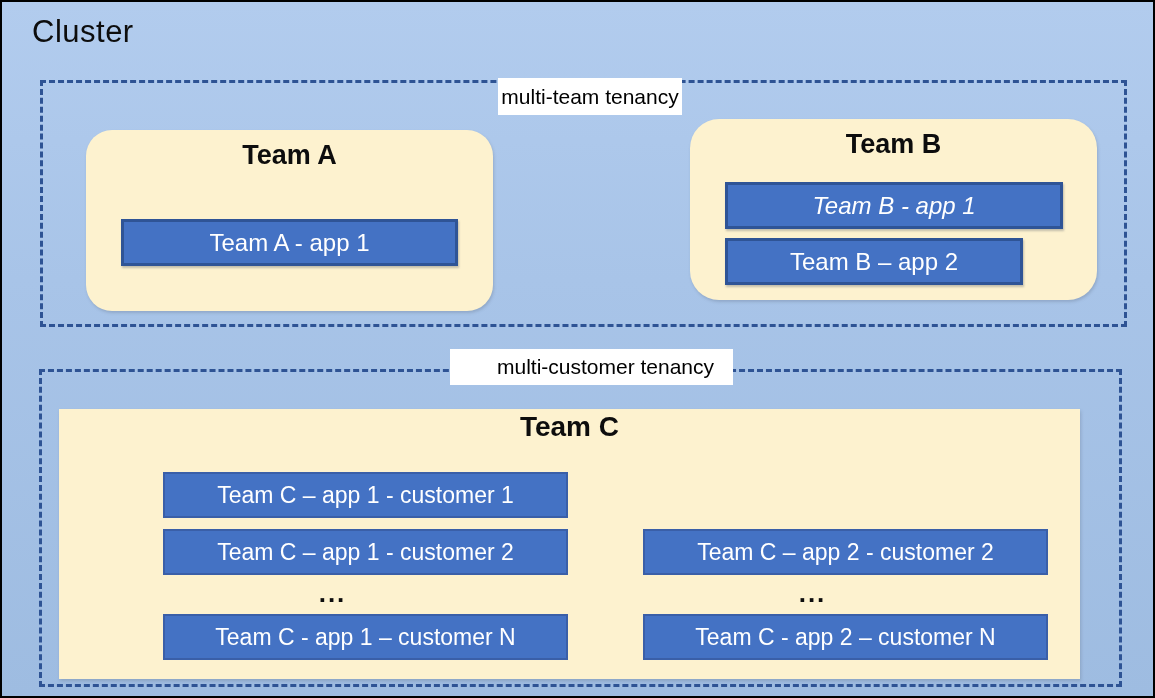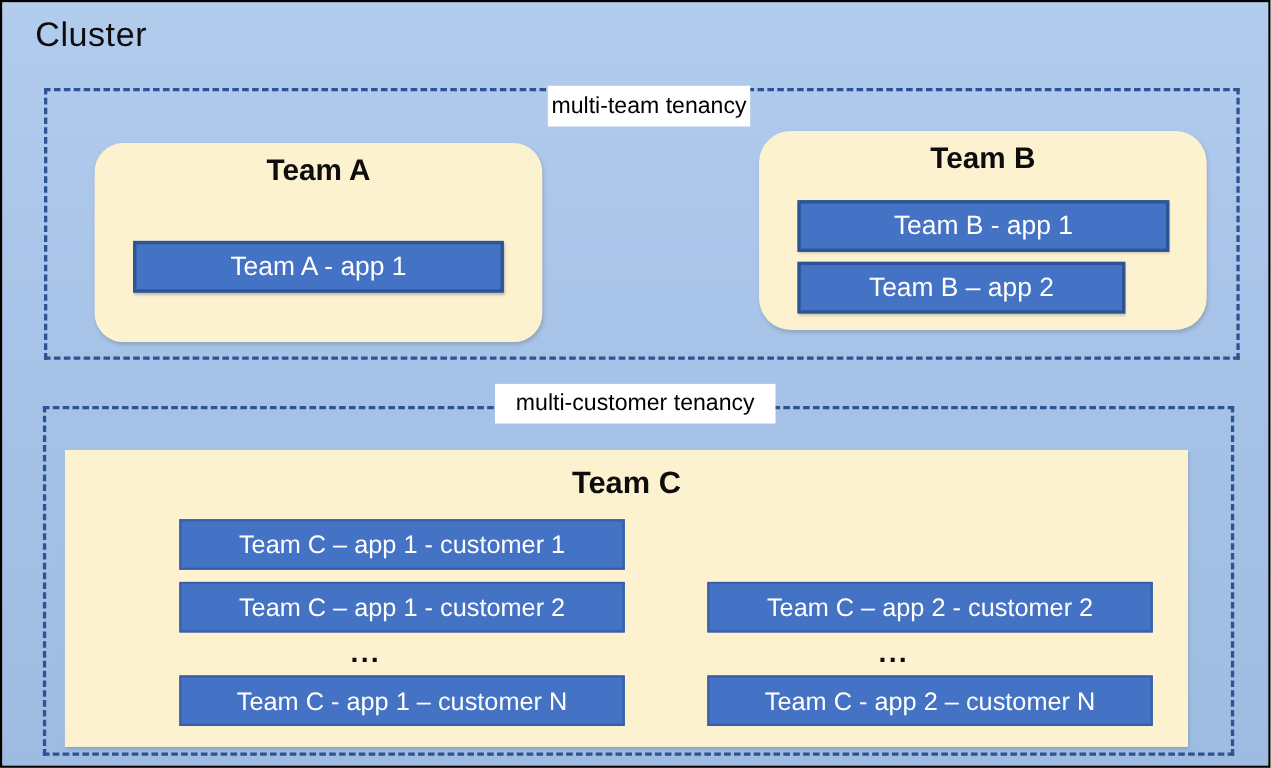--- a/index.html
+++ b/index.html
@@ -32,48 +32,48 @@
   .tenancy-label {
     position: absolute;
     background: #ffffff;
     color: #000000;
     font-size: 21px;
     display: flex; align-items: center; justify-content: center;
     z-index: 5;
     white-space: nowrap;
   }
   .label-multi-team { left: 468px; top: 76px; width: 184px; height: 37px; margin-left: 28px; }
-  .label-multi-customer { left: 448px; top: 347px; width: 255px; height: 36px; }
+  .label-multi-customer { left: 448px; top: 347px; width: 255px; height: 36px; padding-left: 28px; }
   .team-box {
     position: absolute;
     background: #fdf2cf;
     box-shadow: 1px 2px 3px rgba(80, 90, 110, 0.25);
   }
   .team-a { left: 84px; top: 128px; width: 407px; height: 181px; border-radius: 26px; }
   .team-b { left: 688px; top: 117px; width: 407px; height: 181px; border-radius: 29px; }
   .team-c { left: 57px; top: 407px; width: 1021px; height: 270px; }
   .team-title {
     position: absolute; left: 0; right: 0; top: 10px;
     text-align: center;
     font-size: 27px; font-weight: bold; color: #0d0d0d;
   }
-  .team-c .team-title { top: 14px; font-size: 28px; }
+  .team-c .team-title { top: 2px; font-size: 28px; }
   .app-box {
     position: absolute;
     background: #4472c4;
     border: 3px solid #2f5496;
     box-sizing: border-box;
     color: #ffffff;
     font-size: 24px;
     display: flex; align-items: center; justify-content: center;
     box-shadow: 1px 2px 2px rgba(60, 70, 90, 0.3);
     white-space: nowrap;
   }
   .team-a .app-box { left: 35px; top: 89px; width: 337px; height: 47px; }
-  .team-b .app-1 { left: 35px; top: 63px; width: 338px; height: 47px; }
+  .team-b .app-1 { left: 35px; top: 63px; width: 338px; height: 47px; font-style: italic; }
   .team-b .app-2 { left: 35px; top: 119px; width: 298px; height: 47px; }
   .customer-box {
     position: absolute;
     background: #4472c4;
     border: 2px solid #3a5fa8;
     box-sizing: border-box;
     color: #ffffff;
     font-size: 23px;
     display: flex; align-items: center; justify-content: center;
     white-space: nowrap;

